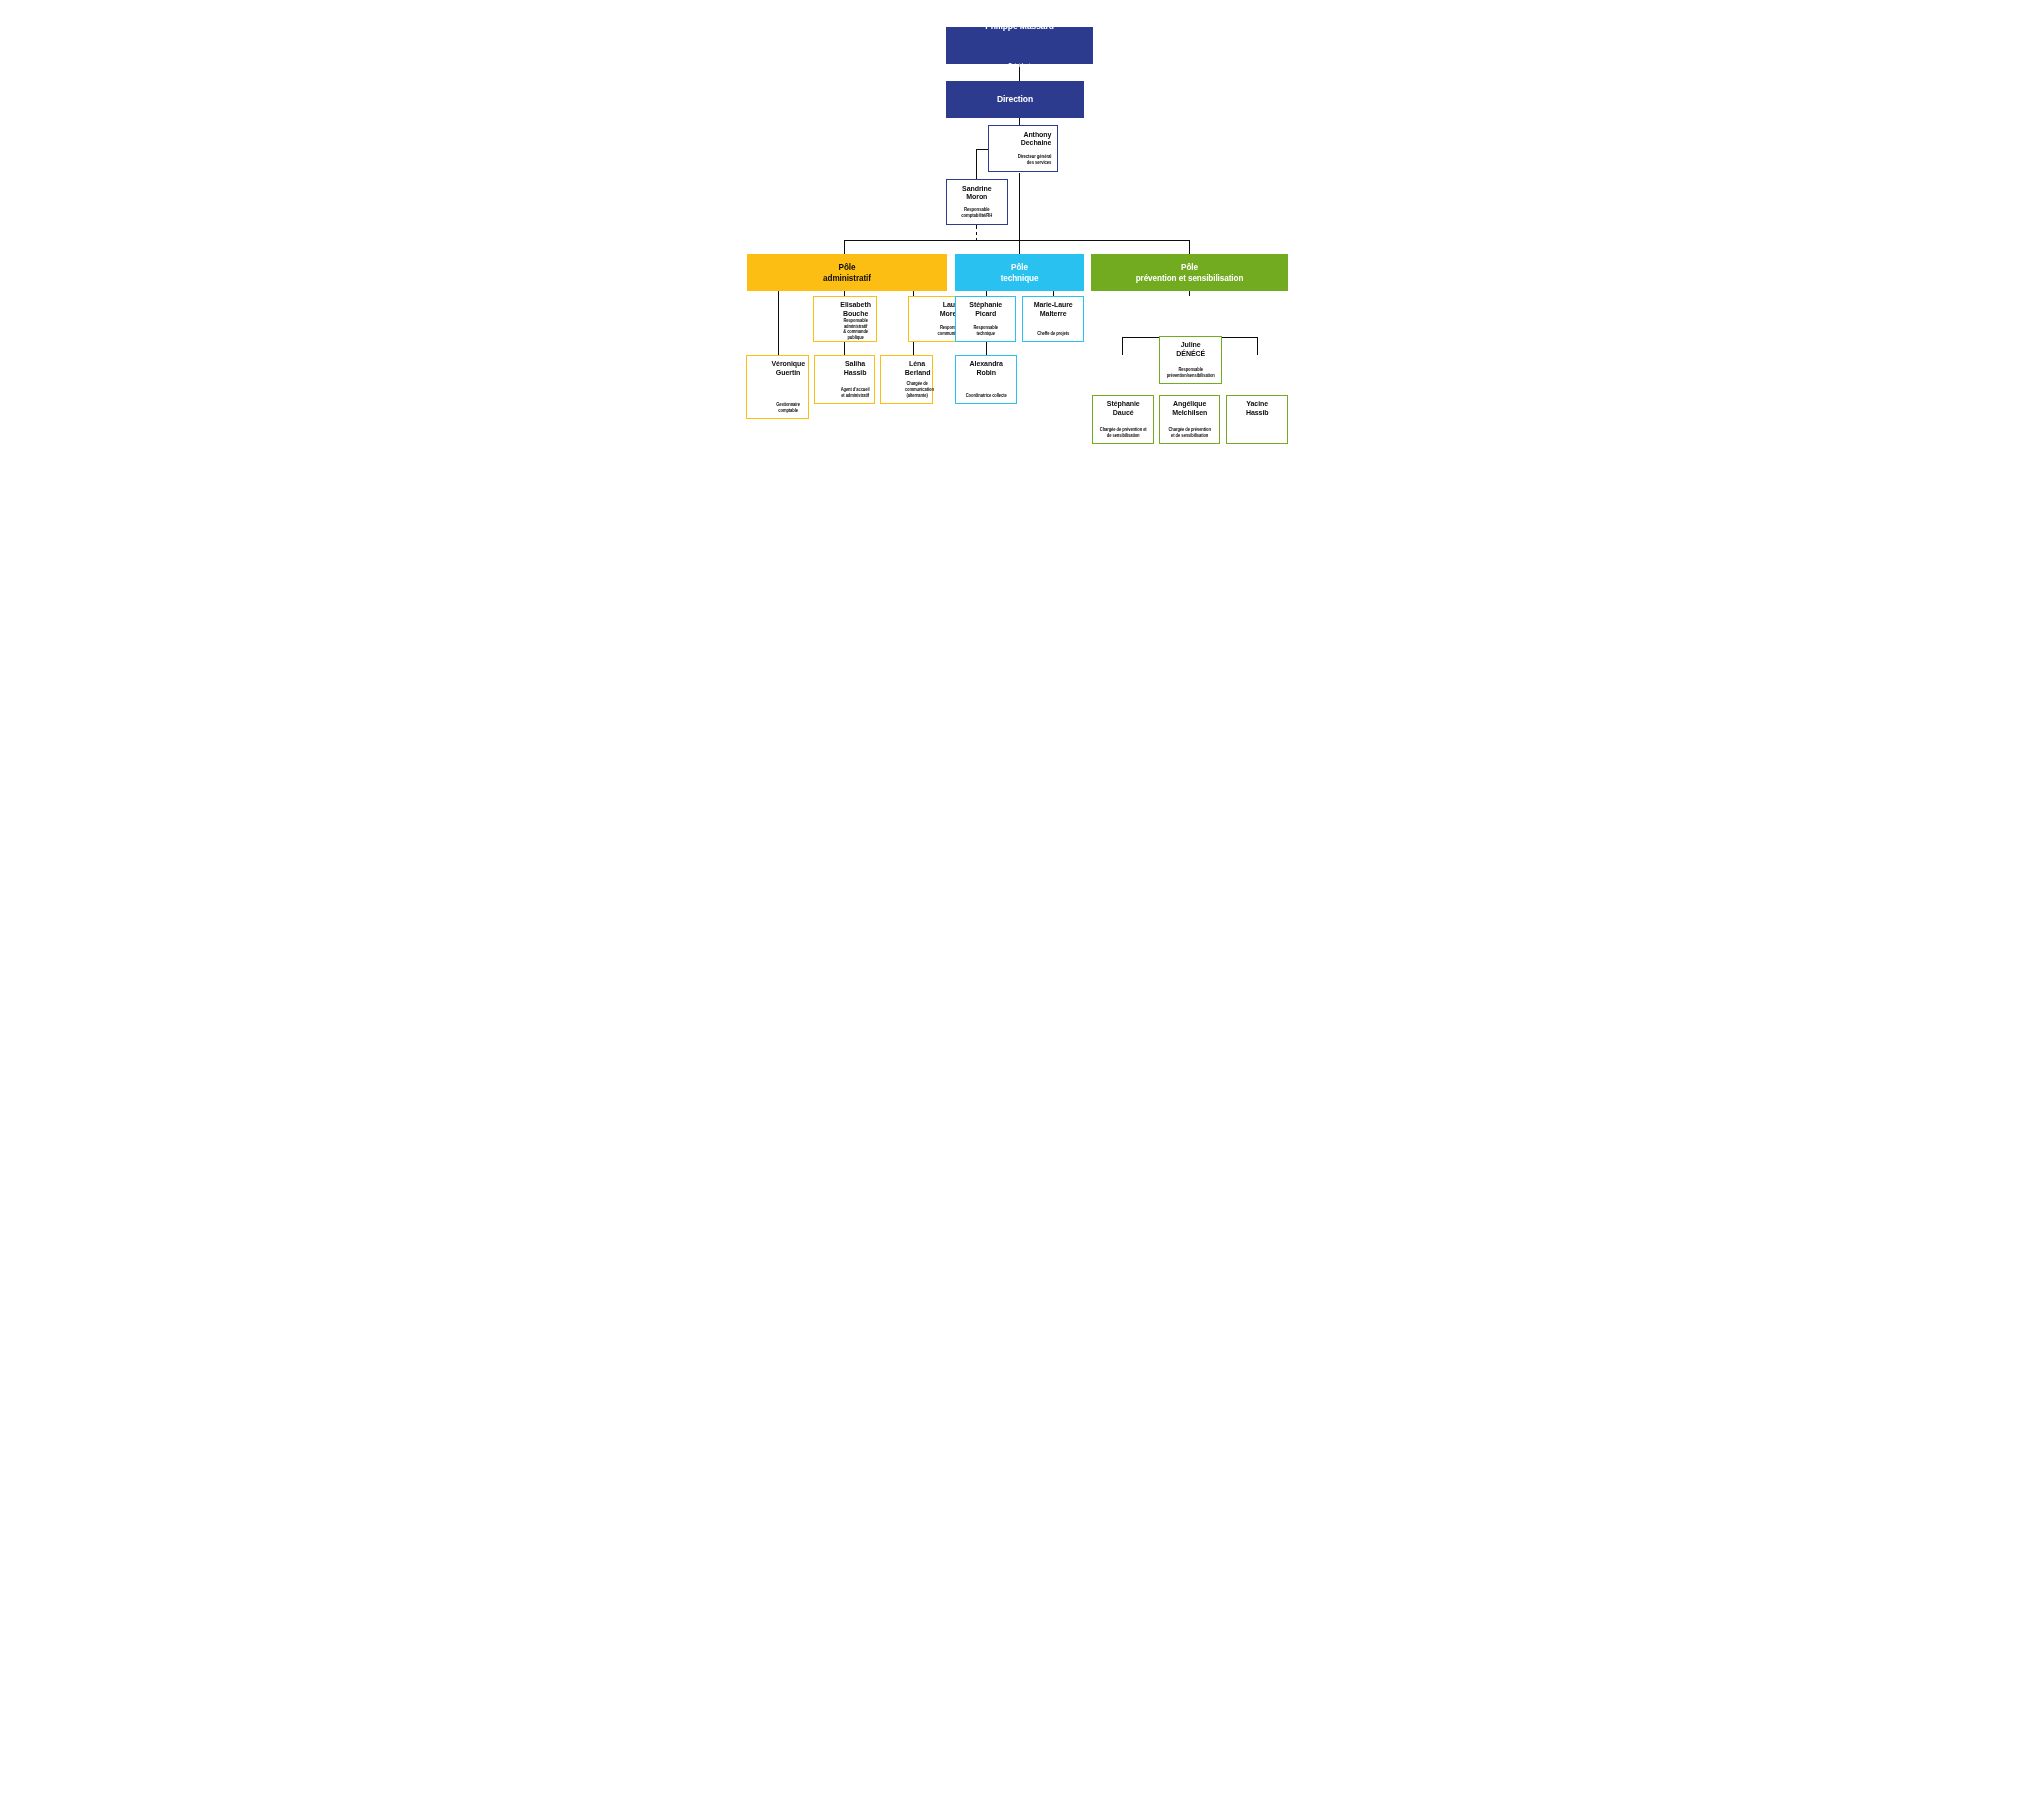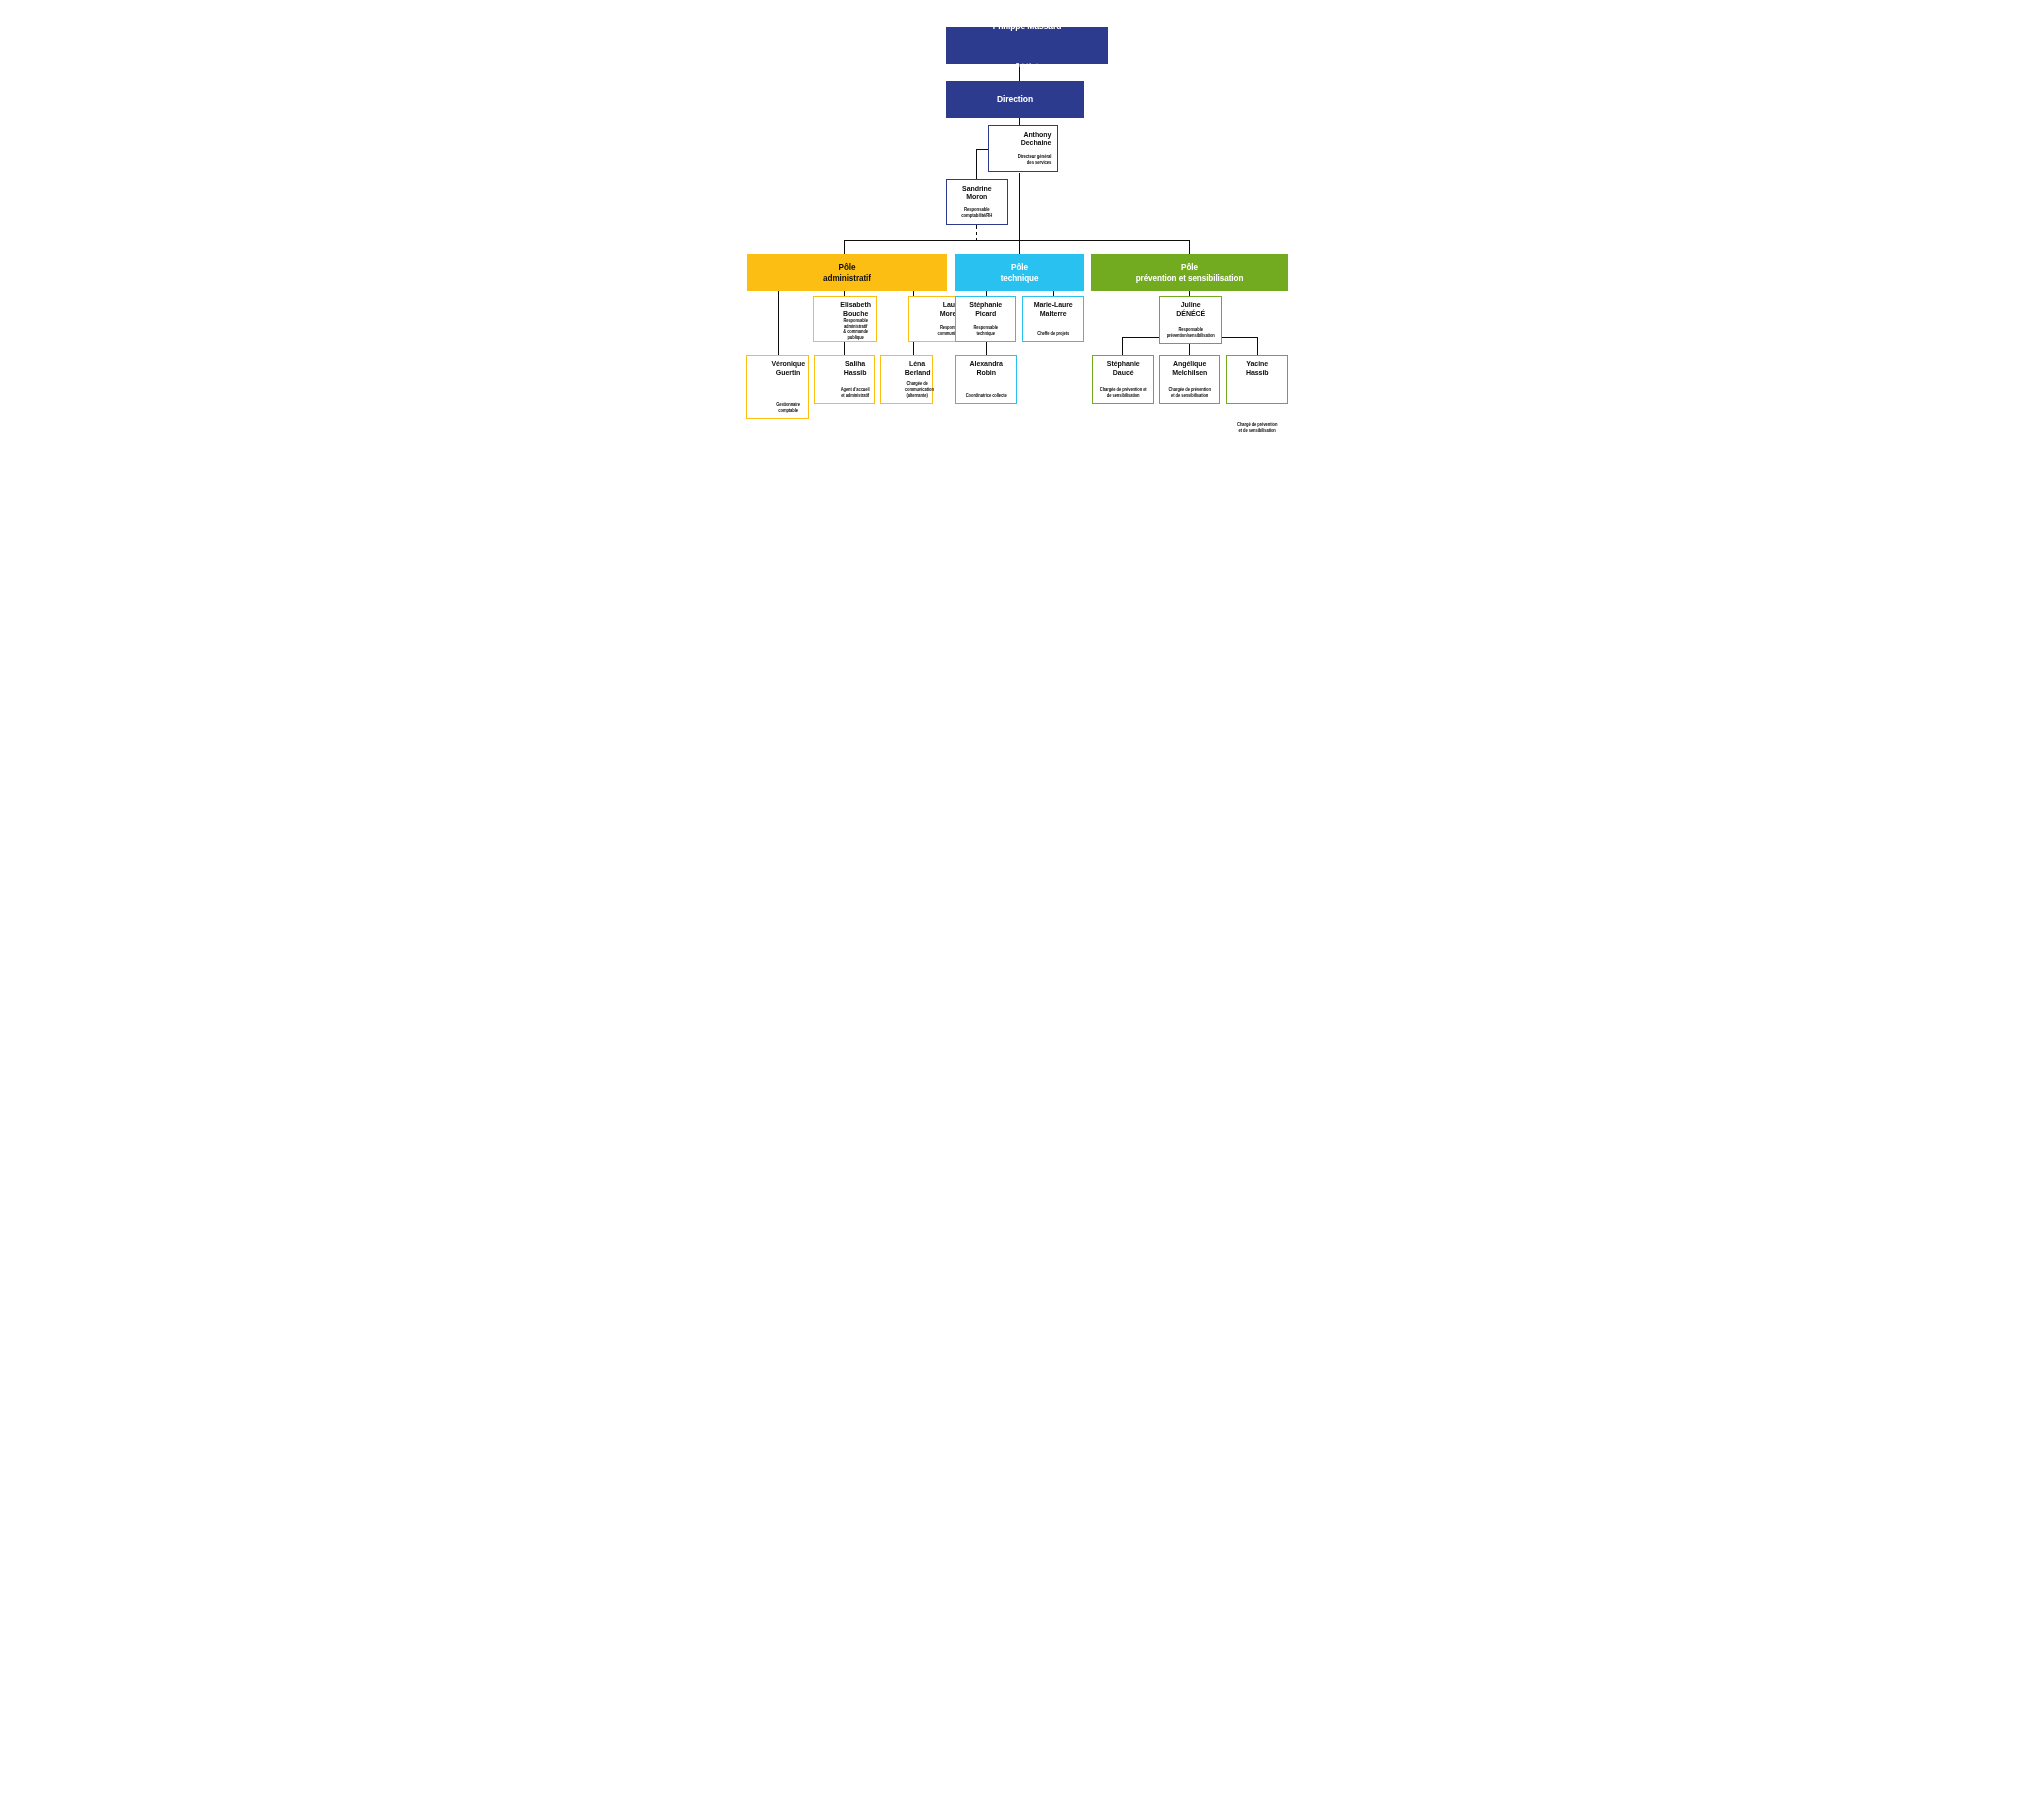--- a/index.html
+++ b/index.html
@@ -40,21 +40,21 @@
   .pole .nm{font-size:9.4px;line-height:1.15;}
   .pole-admin{background:#fcbe13;}
   .pole-admin .nm{color:#0d0d0d;}
   .pole-tech{background:#28c1f0;color:#fff;}
   .pole-prev{background:#72ab20;color:#fff;}
   .child{background:#fff;justify-content:space-between;padding:4.1px 0.8px 4.9px;}
   .child .nm{font-size:8.1px;line-height:1.05;}
   .child .rl{font-size:4.7px;line-height:1.18;}
   .b-yellow{border:1.6px solid #fcbe13;padding-left:22px;}
   .b-cyan{border:1.6px solid #28c1f0;}
-  .b-green{border:1.6px solid #72ab20;}
+  .b-green{border:1.6px solid #72ab20;margin-top:40px;}
 </style>
 </head>
 <body>
 
 <div class="canvas">
 
   <div class="vline" style="left:283px;top:64px;height:18px;"></div>
   <div class="vline" style="left:283px;top:118px;height:7px;"></div>
   <div class="hline" style="left:240px;top:149px;width:12.6px;"></div>
   <div class="vline" style="left:240px;top:149px;height:30px;"></div>
@@ -74,21 +74,21 @@
   <div class="vline" style="left:317px;top:291px;height:4.5px;"></div>
   <div class="vline" style="left:250px;top:342px;height:13px;"></div>
 
   <div class="vline" style="left:453px;top:291px;height:4.5px;"></div>
   <div class="hline side" style="left:386px;top:337px;width:37px;"></div>
   <div class="vline" style="left:386px;top:337px;height:17.5px;"></div>
   <div class="hline side" style="left:485px;top:337px;width:36px;"></div>
   <div class="vline" style="left:521px;top:337px;height:17.5px;"></div>
   <div class="vline" style="left:453px;top:344px;height:11px;"></div>
 
-  <div class="box navy filled" style="left:210px;top:26.5px;width:162px;height:37px;gap:30px;">
+  <div class="box navy filled" style="left:210px;top:26.5px;width:147px;height:37px;gap:30px;">
     <span class="nm">Philippe Massard</span>
     <span class="rl">Président</span>
   </div>
 
   <div class="box navy filled" style="left:210px;top:81px;width:138px;height:37px;">
     <span class="nm">Direction</span>
   </div>
 
   <div class="box outline-navy" style="left:252px;top:125px;width:70px;height:47px;text-align:right;">
     <span class="nm">Anthony

